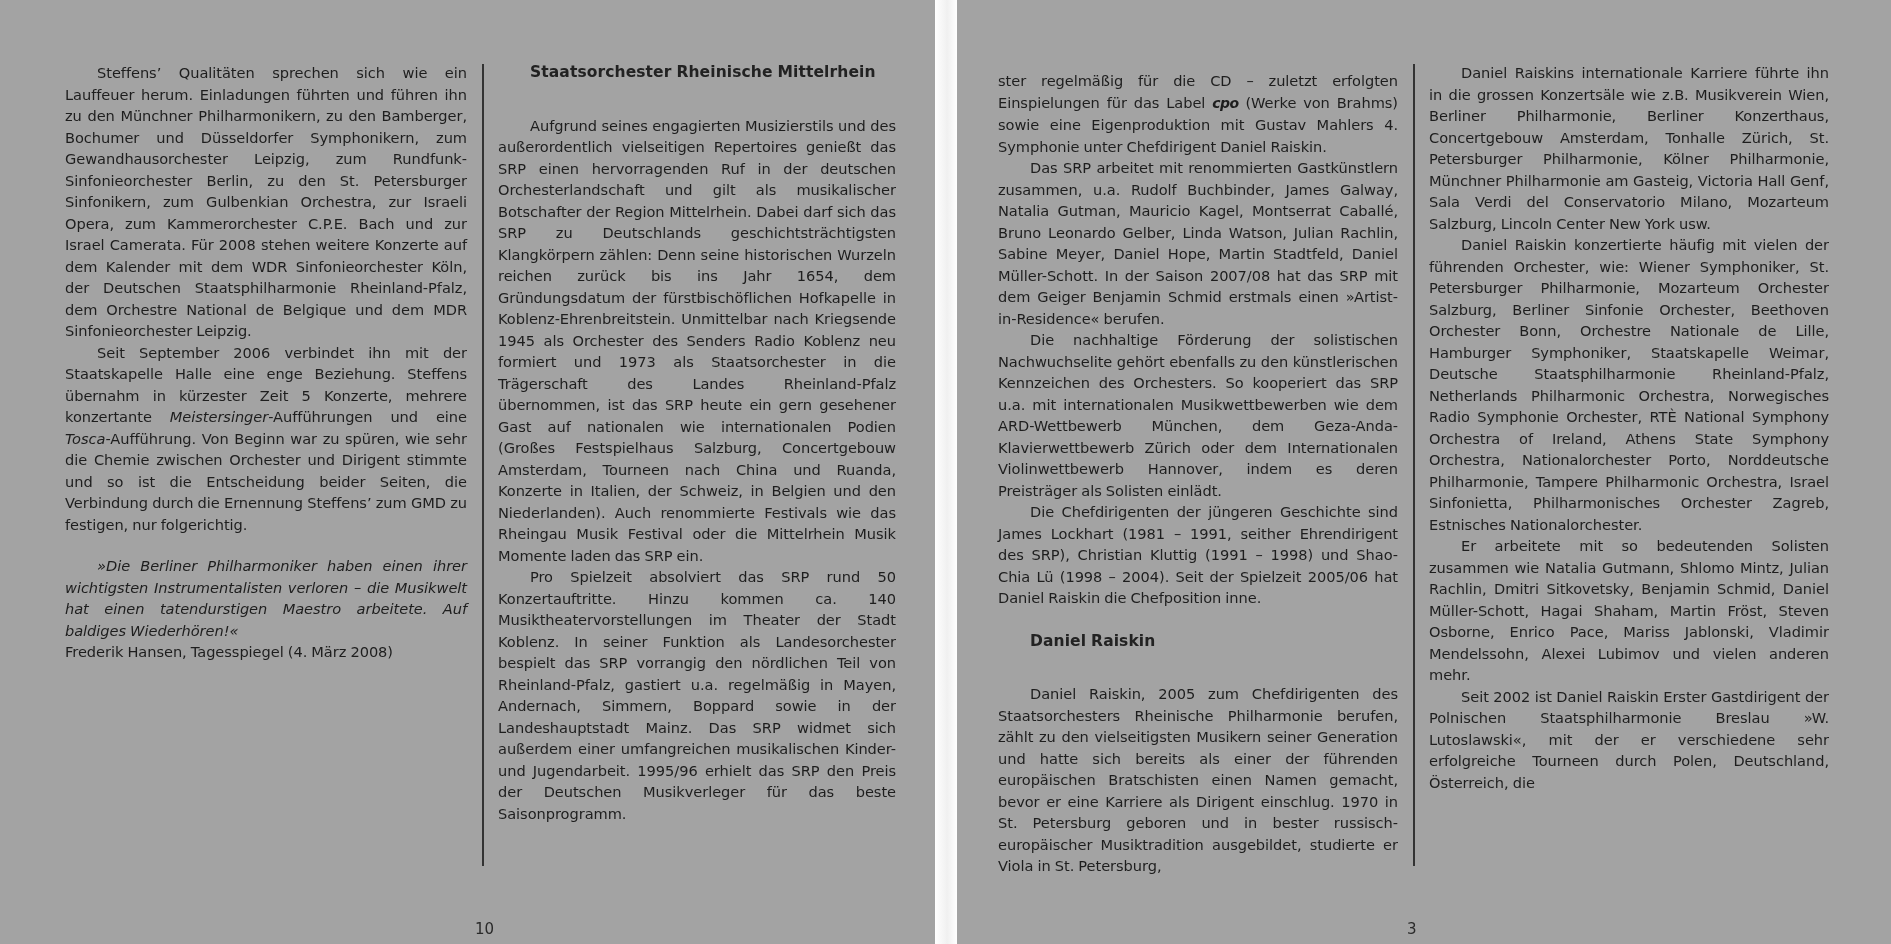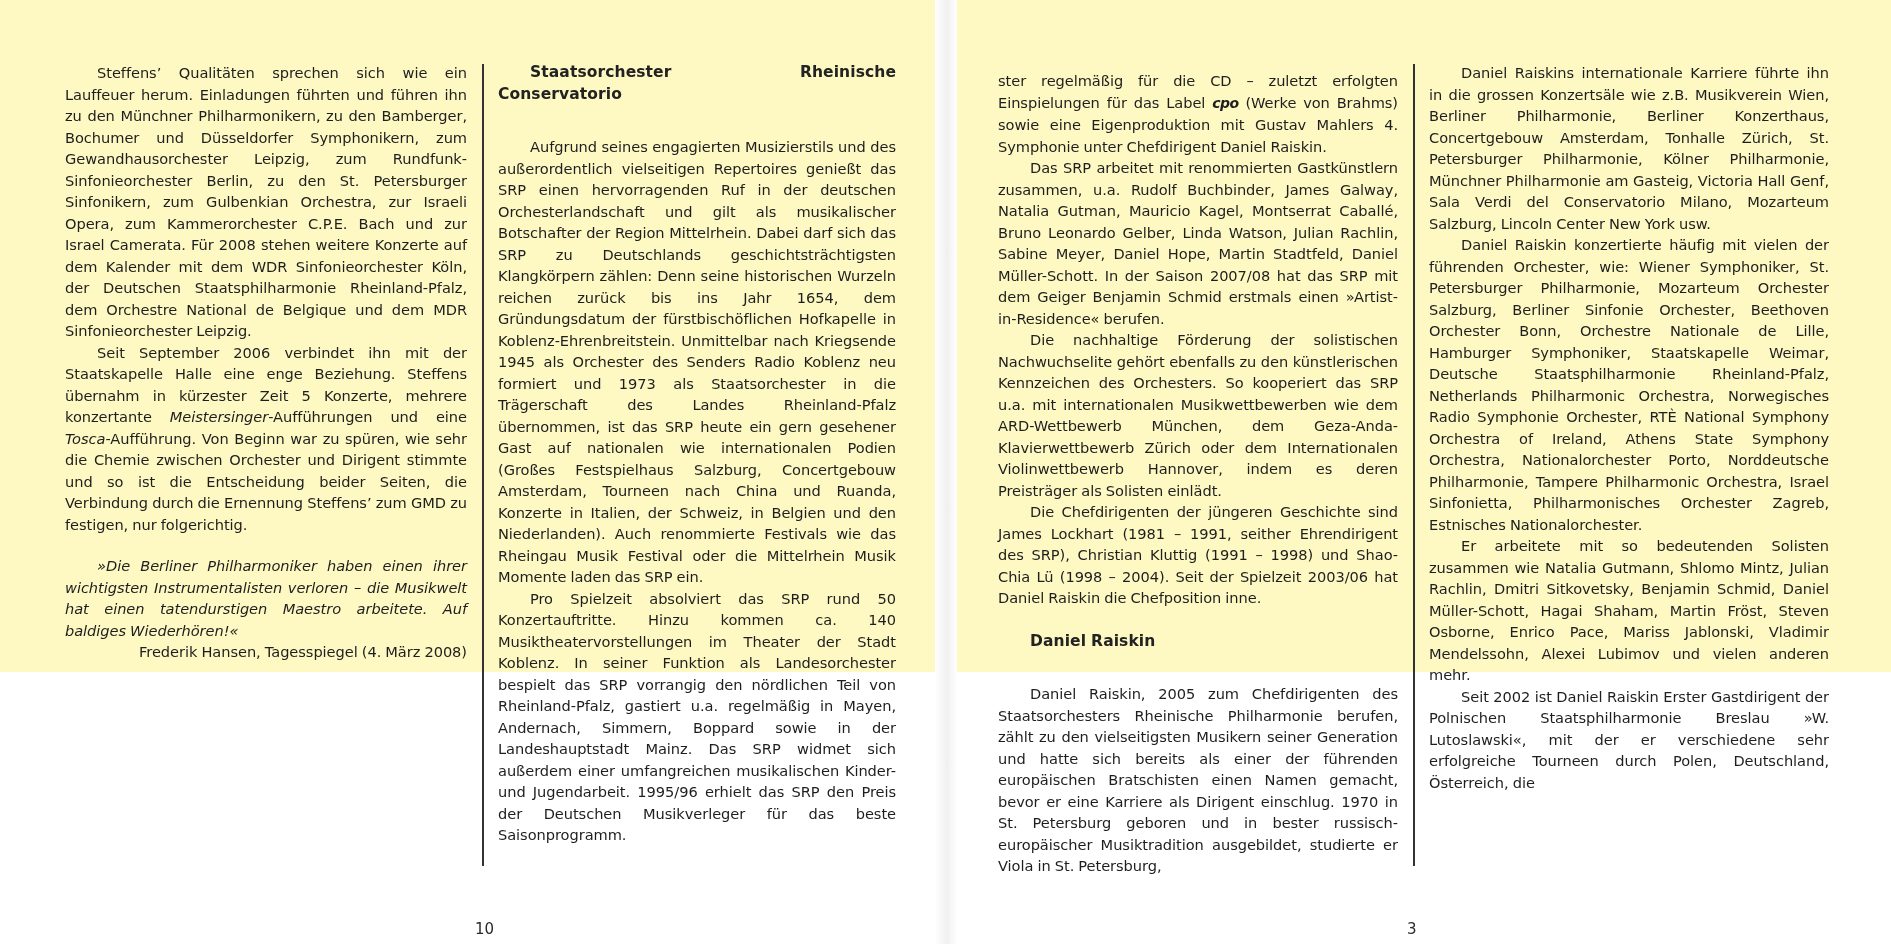--- a/index.html
+++ b/index.html
@@ -12,22 +12,22 @@
       height: 944px;
       position: relative;
       overflow: hidden;
       font-family: "DejaVu Sans", sans-serif;
       color: #1e1e1e;
     }
     .spread {
       position: absolute;
       left: 0; top: 0;
       width: 1891px;
-      height: 672px;
-      background: #fef9c3;
+      height: 944px;
+      background: #a3a3a3;
     }
     .gutter-shade {
       position: absolute;
       left: 935px;
       top: 0;
       width: 22px;
       height: 944px;
       background: linear-gradient(to right, #ffffff 0%, #f3f3f3 45%, #f0f0f0 55%, #ffffff 100%);
     }
     .col {
@@ -67,21 +67,21 @@
       letter-spacing: 0.1px;
     }
     .heading-gap { height: 31px; }
     .heading-gap-top { height: 22px; }
 
     .quote {
       margin-top: 20px !important;
       font-style: italic;
     }
     .attribution {
-      text-align: right;
+      text-align: left;
       text-indent: 0 !important;
     }
     .cpo {
       font-weight: bold;
       font-style: italic;
       letter-spacing: -0.5px;
       font-size: 14px;
     }
     .page-num {
       position: absolute;
@@ -103,33 +103,33 @@
   <div class="col col1">
     <p>Steffens’ Qualitäten sprechen sich wie ein Lauffeuer herum. Einladungen führten und führen ihn zu den Münchner Philharmonikern, zu den Bamberger, Bochumer und Düsseldorfer Symphonikern, zum Gewandhausorchester Leipzig, zum Rundfunk-Sinfonieorchester Berlin, zu den St. Petersburger Sinfonikern, zum Gulbenkian Orchestra, zur Israeli Opera, zum Kammerorchester C.P.E. Bach und zur Israel Camerata. Für 2008 stehen weitere Konzerte auf dem Kalender mit dem WDR Sinfonieorchester Köln, der Deutschen Staatsphilharmonie Rheinland-Pfalz, dem Orchestre National de Belgique und dem MDR Sinfonieorchester Leipzig.</p>
     <p><span>Seit September 2006 verbindet ihn mit der Staatskapelle Halle eine enge Beziehung. Steffens übernahm in kürzester Zeit 5 Konzerte, mehrere konzertante </span><em>Meistersinger</em><span>-Aufführungen und eine </span><em>Tosca</em><span>-Aufführung. Von Beginn war zu spüren, wie sehr die Chemie zwischen Orchester und Dirigent stimmte und so ist die Entscheidung beider Seiten, die Verbindung durch die Ernennung Steffens’ zum GMD zu festigen, nur folgerichtig.</span></p>
     <p class="quote">»Die Berliner Philharmoniker haben einen ihrer wichtigsten Instrumentalisten verloren – die Musikwelt hat einen tatendurstigen Maestro arbeitete. Auf baldiges Wiederhören!«</p>
     <p class="attribution">Frederik Hansen, Tagesspiegel (4. März 2008)</p>
   </div>
 
   <div class="vrule r1"></div>
 
   <div class="col col2">
-    <p class="heading">Staatsorchester Rheinische Conservatorio</p>
+    <p class="heading">Staatsorchester Rheinische Mittelrhein</p>
     <div class="heading-gap"></div>
     <p>Aufgrund seines engagierten Musizierstils und des außerordentlich vielseitigen Repertoires genießt das SRP einen hervorragenden Ruf in der deutschen Orchesterlandschaft und gilt als musikalischer Botschafter der Region Mittelrhein. Dabei darf sich das SRP zu Deutschlands geschichtsträchtigsten Klangkörpern zählen: Denn seine historischen Wurzeln reichen zurück bis ins Jahr 1654, dem Gründungsdatum der fürstbischöflichen Hofkapelle in Koblenz-Ehrenbreitstein. Unmittelbar nach Kriegsende 1945 als Orchester des Senders Radio Koblenz neu formiert und 1973 als Staatsorchester in die Trägerschaft des Landes Rheinland-Pfalz übernommen, ist das SRP heute ein gern gesehener Gast auf nationalen wie internationalen Podien (Großes Festspielhaus Salzburg, Concertgebouw Amsterdam, Tourneen nach China und Ruanda, Konzerte in Italien, der Schweiz, in Belgien und den Niederlanden). Auch renommierte Festivals wie das Rheingau Musik Festival oder die Mittelrhein Musik Momente laden das SRP ein.</p>
     <p>Pro Spielzeit absolviert das SRP rund 50 Konzertauftritte. Hinzu kommen ca. 140 Musiktheatervorstellungen im Theater der Stadt Koblenz. In seiner Funktion als Landesorchester bespielt das SRP vorrangig den nördlichen Teil von Rheinland-Pfalz, gastiert u.a. regelmäßig in Mayen, Andernach, Simmern, Boppard sowie in der Landeshauptstadt Mainz. Das SRP widmet sich außerdem einer umfangreichen musikalischen Kinder- und Jugendarbeit. 1995/96 erhielt das SRP den Preis der Deutschen Musikverleger für das beste Saisonprogramm.</p>
   </div>
 
   <div class="page-num left">10</div>
 
   <div class="col col3">
     <p class="noindent"><span>ster regelmäßig für die CD – zuletzt erfolgten Einspielungen für das Label </span><span class="cpo">cpo</span><span> (Werke von Brahms) sowie eine Eigenproduktion mit Gustav Mahlers 4. Symphonie unter Chefdirigent Daniel Raiskin.</span></p>
     <p>Das SRP arbeitet mit renommierten Gastkünstlern zusammen, u.a. Rudolf Buchbinder, James Galway, Natalia Gutman, Mauricio Kagel, Montserrat Caballé, Bruno Leonardo Gelber, Linda Watson, Julian Rachlin, Sabine Meyer, Daniel Hope, Martin Stadtfeld, Daniel Müller-Schott. In der Saison 2007/08 hat das SRP mit dem Geiger Benjamin Schmid erstmals einen »Artist-in-Residence« berufen.</p>
     <p>Die nachhaltige Förderung der solistischen Nachwuchselite gehört ebenfalls zu den künstlerischen Kennzeichen des Orchesters. So kooperiert das SRP u.a. mit internationalen Musikwettbewerben wie dem ARD-Wettbewerb München, dem Geza-Anda-Klavierwettbewerb Zürich oder dem Internationalen Violinwettbewerb Hannover, indem es deren Preisträger als Solisten einlädt.</p>
-    <p>Die Chefdirigenten der jüngeren Geschichte sind James Lockhart (1981 – 1991, seither Ehrendirigent des SRP), Christian Kluttig (1991 – 1998) und Shao-Chia Lü (1998 – 2004). Seit der Spielzeit 2003/06 hat Daniel Raiskin die Chefposition inne.</p>
+    <p>Die Chefdirigenten der jüngeren Geschichte sind James Lockhart (1981 – 1991, seither Ehrendirigent des SRP), Christian Kluttig (1991 – 1998) und Shao-Chia Lü (1998 – 2004). Seit der Spielzeit 2005/06 hat Daniel Raiskin die Chefposition inne.</p>
     <div class="heading-gap-top"></div>
     <p class="heading">Daniel Raiskin</p>
     <div class="heading-gap"></div>
     <p>Daniel Raiskin, 2005 zum Chefdirigenten des Staatsorchesters Rheinische Philharmonie berufen, zählt zu den vielseitigsten Musikern seiner Generation und hatte sich bereits als einer der führenden europäischen Bratschisten einen Namen gemacht, bevor er eine Karriere als Dirigent einschlug. 1970 in St. Petersburg geboren und in bester russisch-europäischer Musiktradition ausgebildet, studierte er Viola in St. Petersburg,</p>
   </div>
 
   <div class="vrule r2"></div>
 
   <div class="col col4">
     <p>Daniel Raiskins internationale Karriere führte ihn in die grossen Konzertsäle wie z.B. Musikverein Wien, Berliner Philharmonie, Berliner Konzerthaus, Concertgebouw Amsterdam, Tonhalle Zürich, St. Petersburger Philharmonie, Kölner Philharmonie, Münchner Philharmonie am Gasteig, Victoria Hall Genf, Sala Verdi del Conservatorio Milano, Mozarteum Salzburg, Lincoln Center New York usw.</p>

